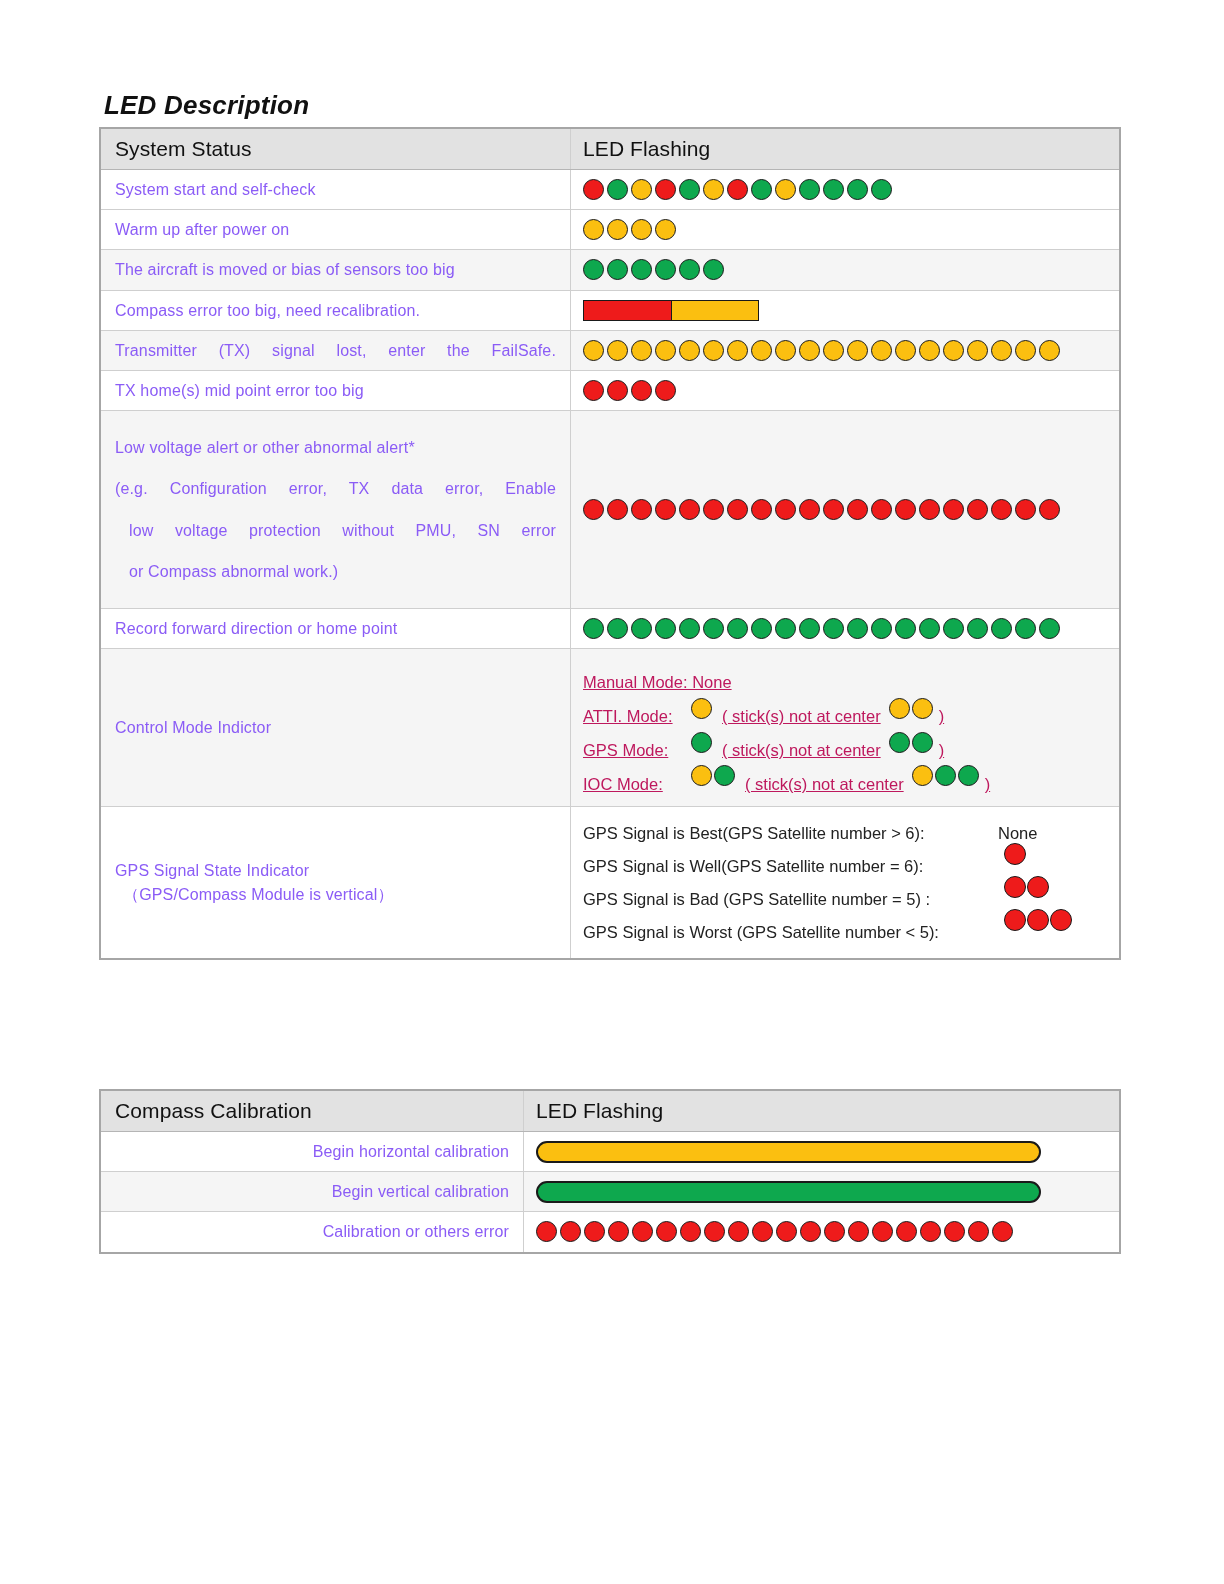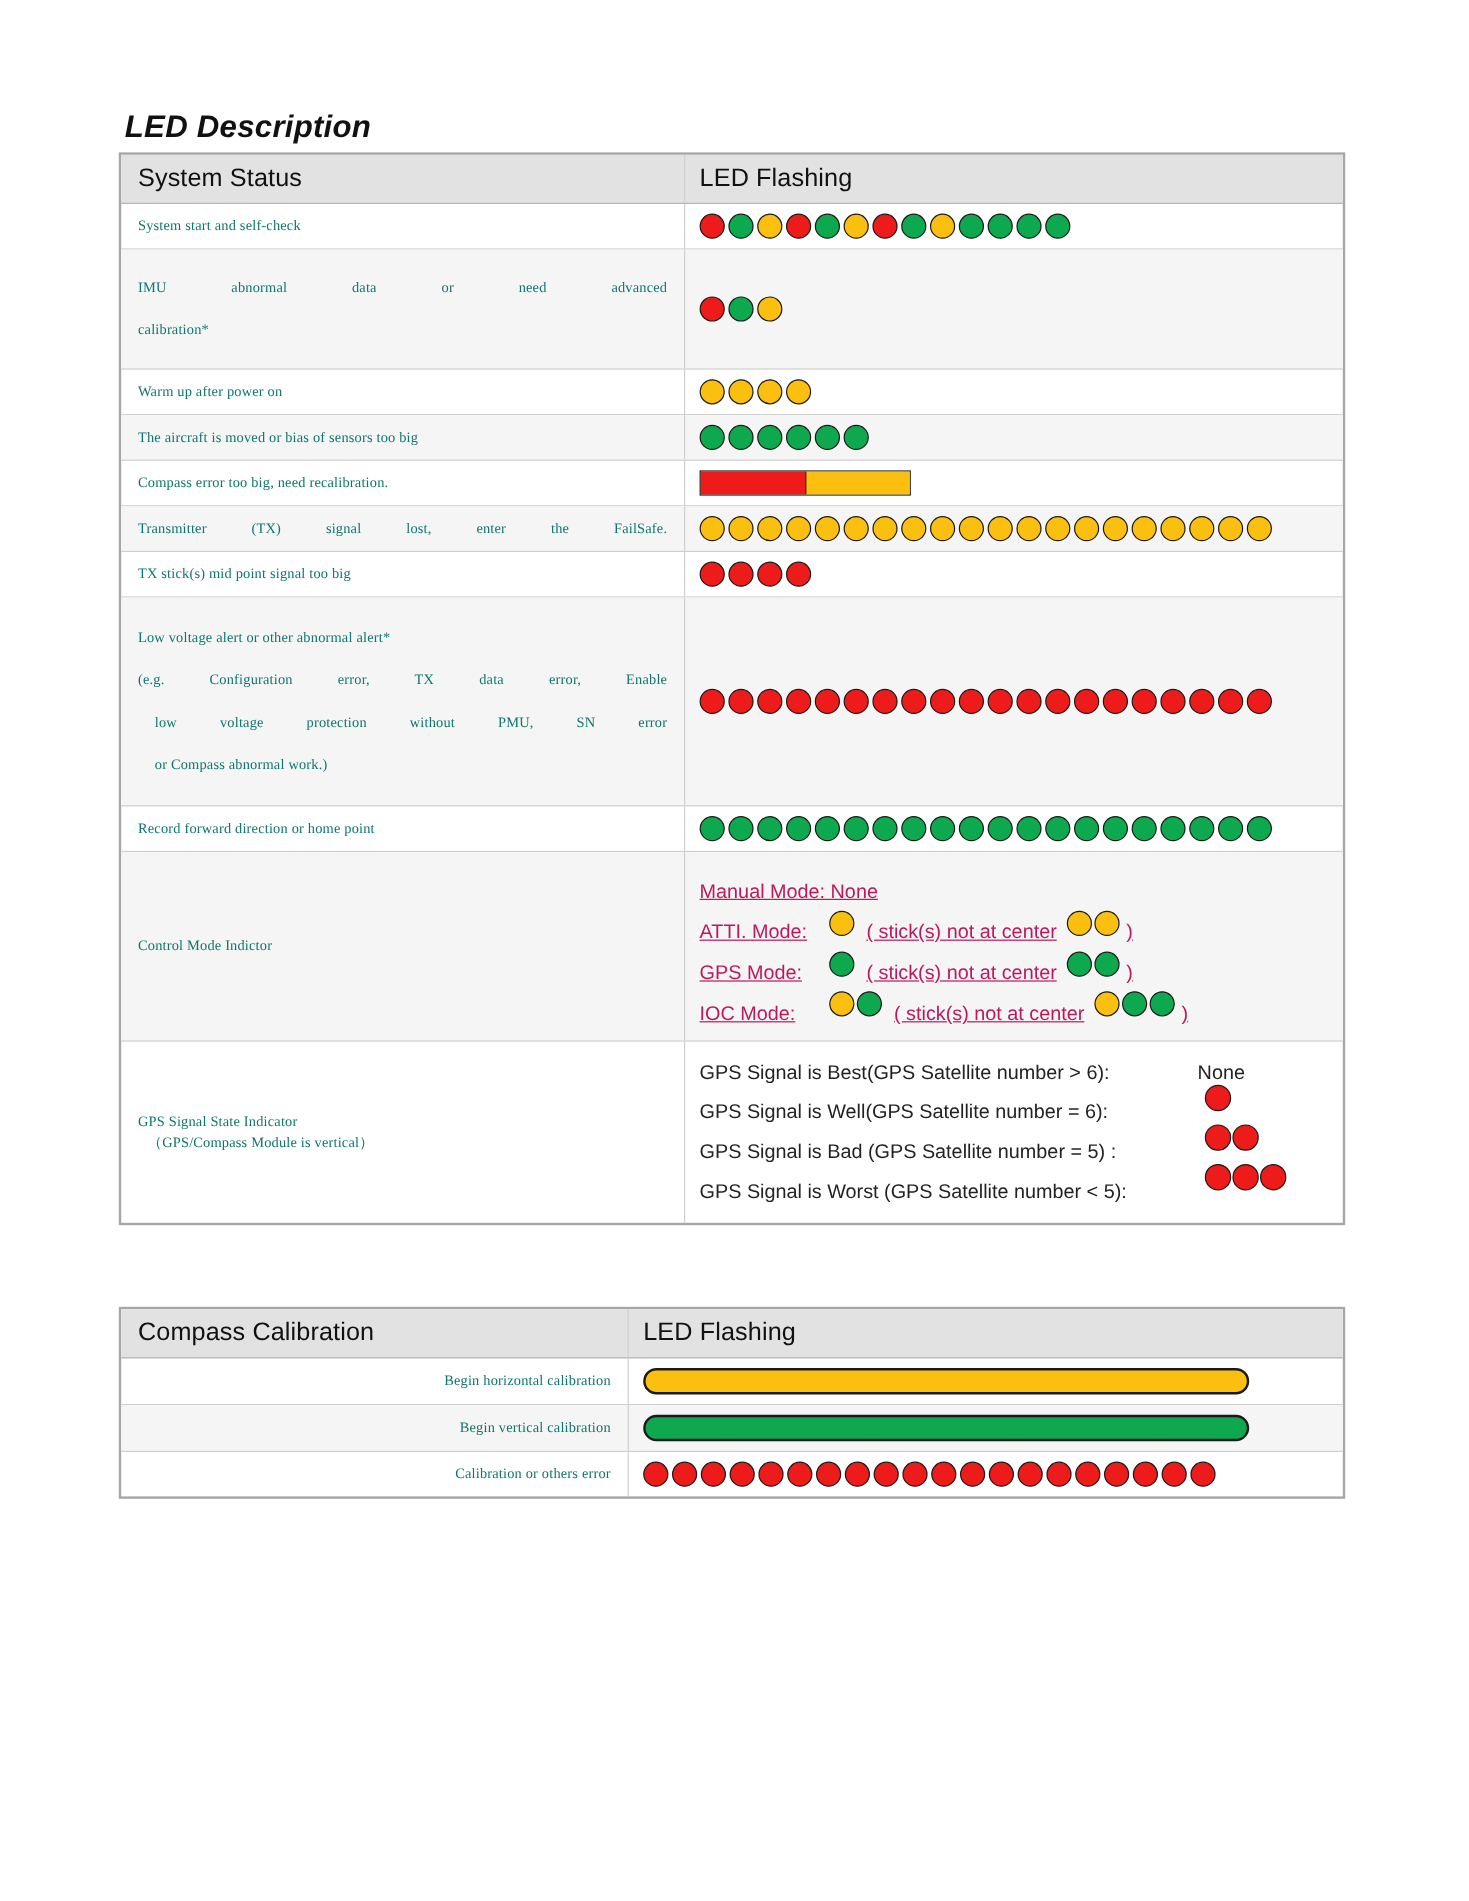--- a/index.html
+++ b/index.html
@@ -88,25 +88,24 @@
   #compass-table .cell-l { width: 423px; }
 
   .hdr-text {
     font-size: 21px;
     font-weight: 400;
     color: #111111;
     letter-spacing: 0.1px;
   }
 
   .row-text {
-    font-size: 12px;
+    font-size: 16px;
     line-height: 1.45;
-    color: #0f766e;
+    color: #8b5cf6;
     letter-spacing: 0.15px;
-    font-family: Liberation Serif, serif;
   }
   .row-text.just { text-align: justify; text-align-last: justify; }
   .row-text.ml { margin: 9px 0; text-align: justify; text-align-last: justify; }
   .row-text.ml.indent { padding-left: 14px; }
   .row-text.right { text-align: right; }
 
   
   .led-row {
     display: flex;
     align-items: center;
@@ -230,33 +229,20 @@
           <span class="led green"></span>
           <span class="led yellow"></span>
           <span class="led green"></span>
           <span class="led green"></span>
           <span class="led green"></span>
           <span class="led green"></span>
         </div>
       </div>
     </div>
 
-    <div class="trow stripe">
-      <div class="cell-l" style="padding-top:14px;padding-bottom:14px;">
-        <span class="row-text ml">IMU  abnormal  data  or  need  advanced</span>
-        <span class="row-text ml" style="text-align-last:left;">calibration*</span>
-      </div>
-      <div class="cell-r">
-        <div class="led-row">
-          <span class="led red"></span>
-          <span class="led green"></span>
-          <span class="led yellow"></span>
-        </div>
-      </div>
-    </div>
 
     <div class="trow">
       <div class="cell-l">
         <span class="row-text">Warm  up  after  power  on</span>
       </div>
       <div class="cell-r">
         <div class="led-row">
           <span class="led yellow"></span>
           <span class="led yellow"></span>
           <span class="led yellow"></span>
@@ -318,21 +304,21 @@
           <span class="led yellow"></span>
           <span class="led yellow"></span>
           <span class="led yellow"></span>
           <span class="led yellow"></span>
         </div>
       </div>
     </div>
 
     <div class="trow">
       <div class="cell-l">
-        <span class="row-text">TX  stick(s)  mid  point  signal  too  big</span>
+        <span class="row-text">TX  home(s)  mid  point  error  too  big</span>
       </div>
       <div class="cell-r">
         <div class="led-row">
           <span class="led red"></span>
           <span class="led red"></span>
           <span class="led red"></span>
           <span class="led red"></span>
         </div>
       </div>
     </div>

